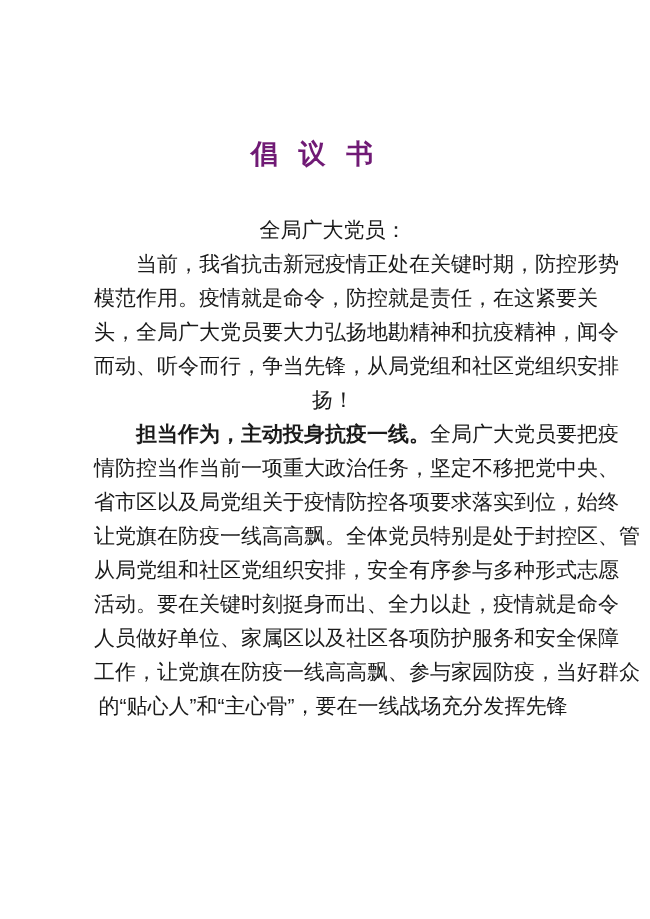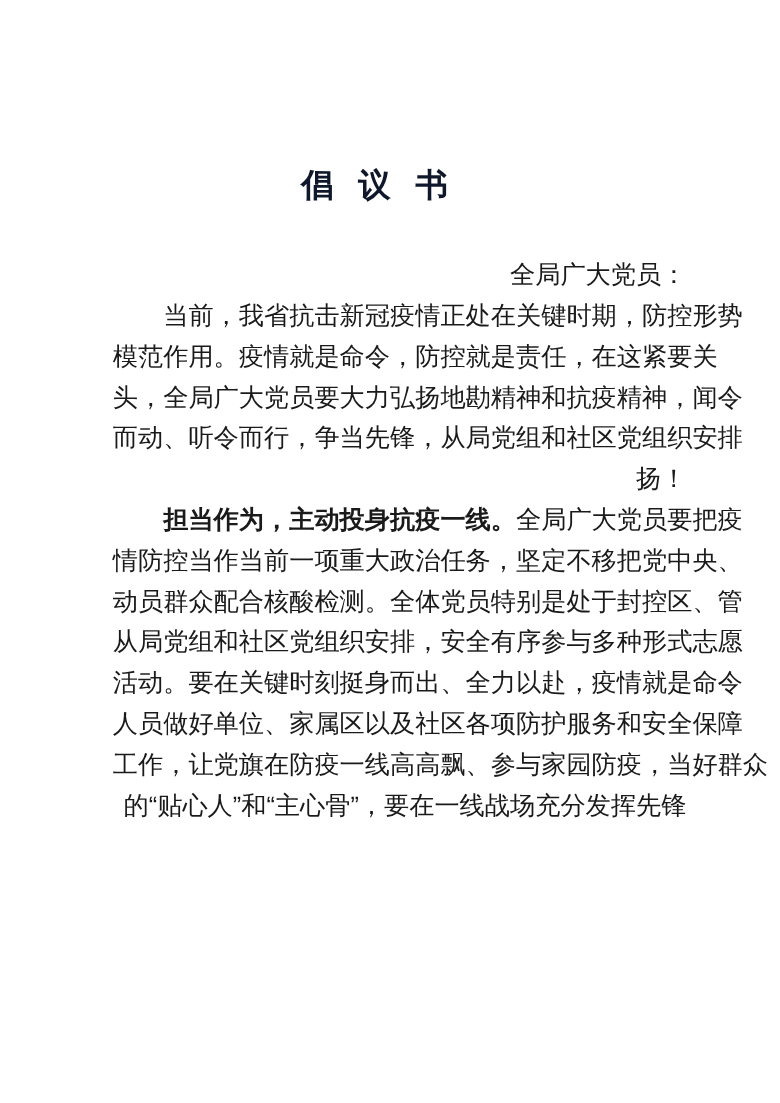--- a/index.html
+++ b/index.html
@@ -16,39 +16,39 @@
   }
   .doc-title {
     position: absolute;
     top: 136px;
     left: 0;
     width: 626px;
     text-align: center;
     font-family: "Liberation Serif", "DejaVu Serif", serif;
     font-size: 27px;
     font-weight: 700;
-    color: #0f172a;
+    color: #701a75;
     letter-spacing: 2px;
     word-spacing: 10px;
     white-space: nowrap;
   }
   .body-text {
     position: absolute;
     left: 94px;
     top: 213px;
     width: 478px;
     font-family: "Liberation Sans", "DejaVu Sans", sans-serif;
     font-size: 21px;
     color: #1a1a1a;
   }
   .line {
     height: 34px;
     line-height: 34px;
     white-space: nowrap;
-    text-align: right;
+    text-align: center;
   }
   .indent {
     padding-left: 42px; 
   }
   .bold {
     font-weight: 700;
   }
 </style>
 </head>
 <body>
@@ -61,21 +61,22 @@
     <div class="line">全局广大党员：</div>
     <div class="line indent">当前，我省抗击新冠疫情正处在关键时期，防控形势</div>
     <div class="line">模范作用。疫情就是命令，防控就是责任，在这紧要关</div>
     <div class="line">头，全局广大党员要大力弘扬地勘精神和抗疫精神，闻令</div>
     <div class="line">而动、听令而行，争当先锋，从局党组和社区党组织安排</div>
     <div class="line">扬！</div>
     <div class="line indent">
       <span class="bold">担当作为，主动投身抗疫一线。</span><span>全局广大党员要把疫</span>
     </div>
     <div class="line">情防控当作当前一项重大政治任务，坚定不移把党中央、</div>
-    <div class="line">动员群众配合核酸检测。全体党员特别是处于封控区、管</div>
+    <div class="line">省市区以及局党组关于疫情防控各项要求落实到位，始终</div>
+    <div class="line">让党旗在防疫一线高高飘。全体党员特别是处于封控区、管</div>
     <div class="line">从局党组和社区党组织安排，安全有序参与多种形式志愿</div>
     <div class="line">活动。要在关键时刻挺身而出、全力以赴，疫情就是命令</div>
     <div class="line">人员做好单位、家属区以及社区各项防护服务和安全保障</div>
     <div class="line">工作，让党旗在防疫一线高高飘、参与家园防疫，当好群众</div>
     <div class="line">的“贴心人”和“主心骨”，要在一线战场充分发挥先锋</div>
   </div>
 
 </div>
 
 </body></html>

